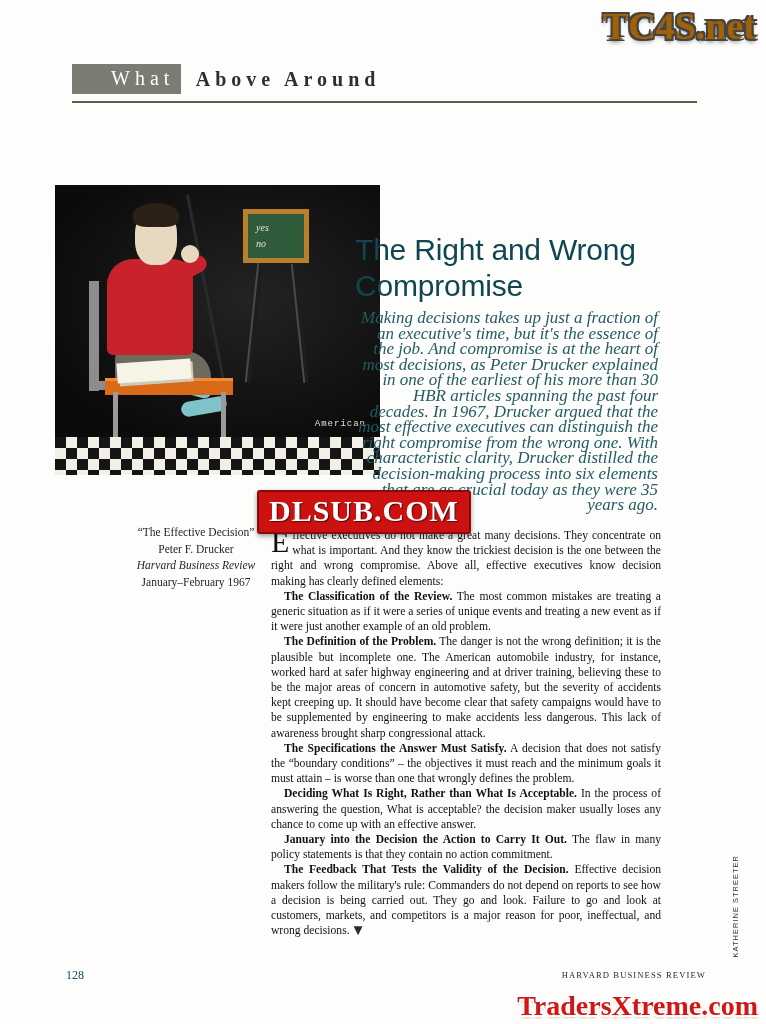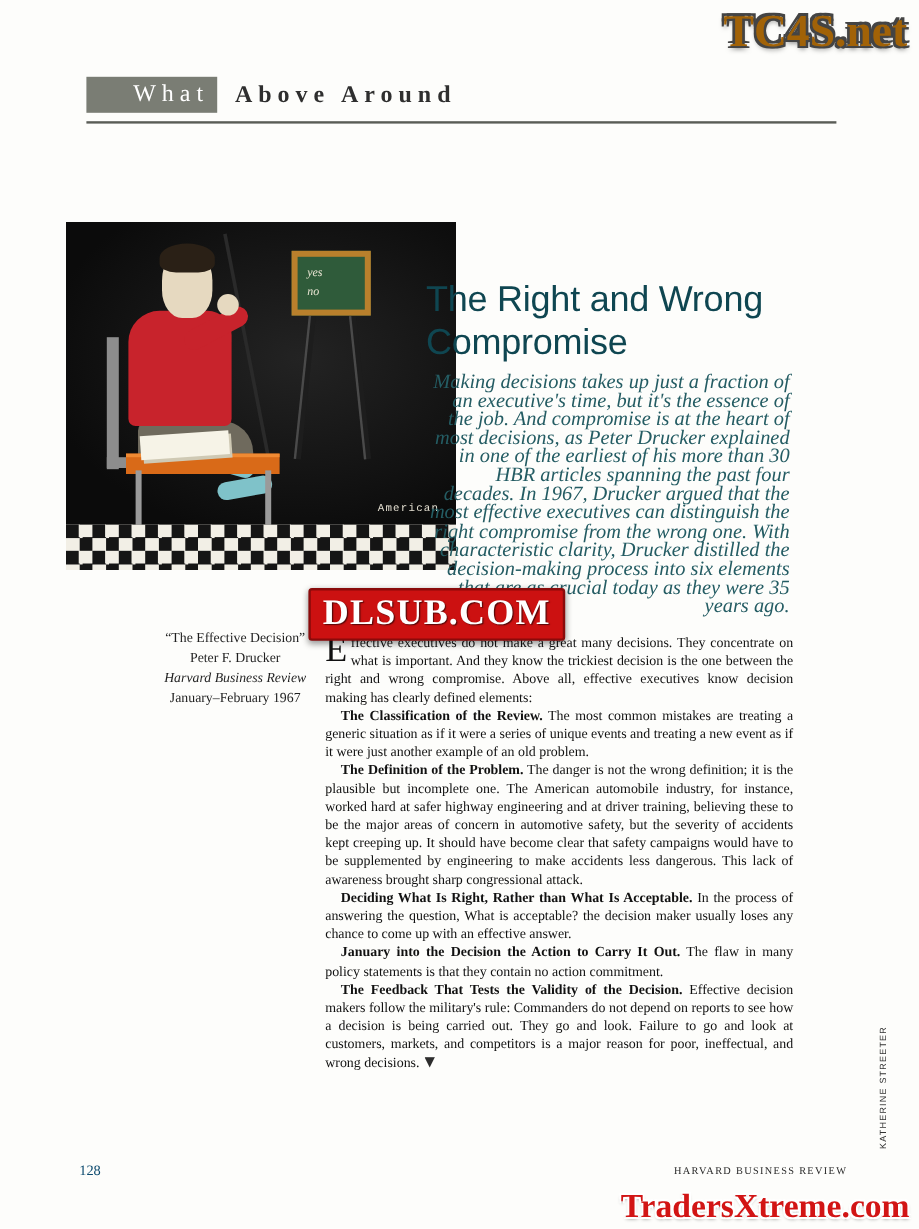--- a/index.html
+++ b/index.html
@@ -436,20 +436,21 @@
     <div>January–February 1967</div>
   </div>
 
   <div class="body-col">
     <p><span class="dropcap">E</span><span>ffective executives do not make a great many decisions. They concentrate on what is important. And they know the trickiest decision is the one between the right and wrong compromise. Above all, effective executives know decision making has clearly defined elements:</span></p>
 
     <p><span class="lead">The Classification of the Review.</span><span> The most common mistakes are treating a generic situation as if it were a series of unique events and treating a new event as if it were just another example of an old problem.</span></p>
 
     <p><span class="lead">The Definition of the Problem.</span><span> The danger is not the wrong definition; it is the plausible but incomplete one. The American automobile industry, for instance, worked hard at safer highway engineering and at driver training, believing these to be the major areas of concern in automotive safety, but the severity of accidents kept creeping up. It should have become clear that safety campaigns would have to be supplemented by engineering to make accidents less dangerous. This lack of awareness brought sharp congressional attack.</span></p>
 
+    <p><span class="lead">The Specifications the Answer Must Satisfy.</span><span> A decision that does not satisfy the “boundary conditions” – the objectives it must reach and the minimum goals it must attain – is worse than one that wrongly defines the problem.</span></p>
 
     <p><span class="lead">Deciding What Is Right, Rather than What Is Acceptable.</span><span> In the process of answering the question, What is acceptable? the decision maker usually loses any chance to come up with an effective answer.</span></p>
 
     <p><span class="lead">January into the Decision the Action to Carry It Out.</span><span> The flaw in many policy statements is that they contain no action commitment.</span></p>
 
     <p><span class="lead">The Feedback That Tests the Validity of the Decision.</span><span> Effective decision makers follow the military's rule: Commanders do not depend on reports to see how a decision is being carried out. They go and look. Failure to go and look at customers, markets, and competitors is a major reason for poor, ineffectual, and wrong decisions.</span><span class="endmark"></span></p>
   </div>
 
   <div class="side-credit">KATHERINE STREETER</div>
   <div class="folio">128</div>

